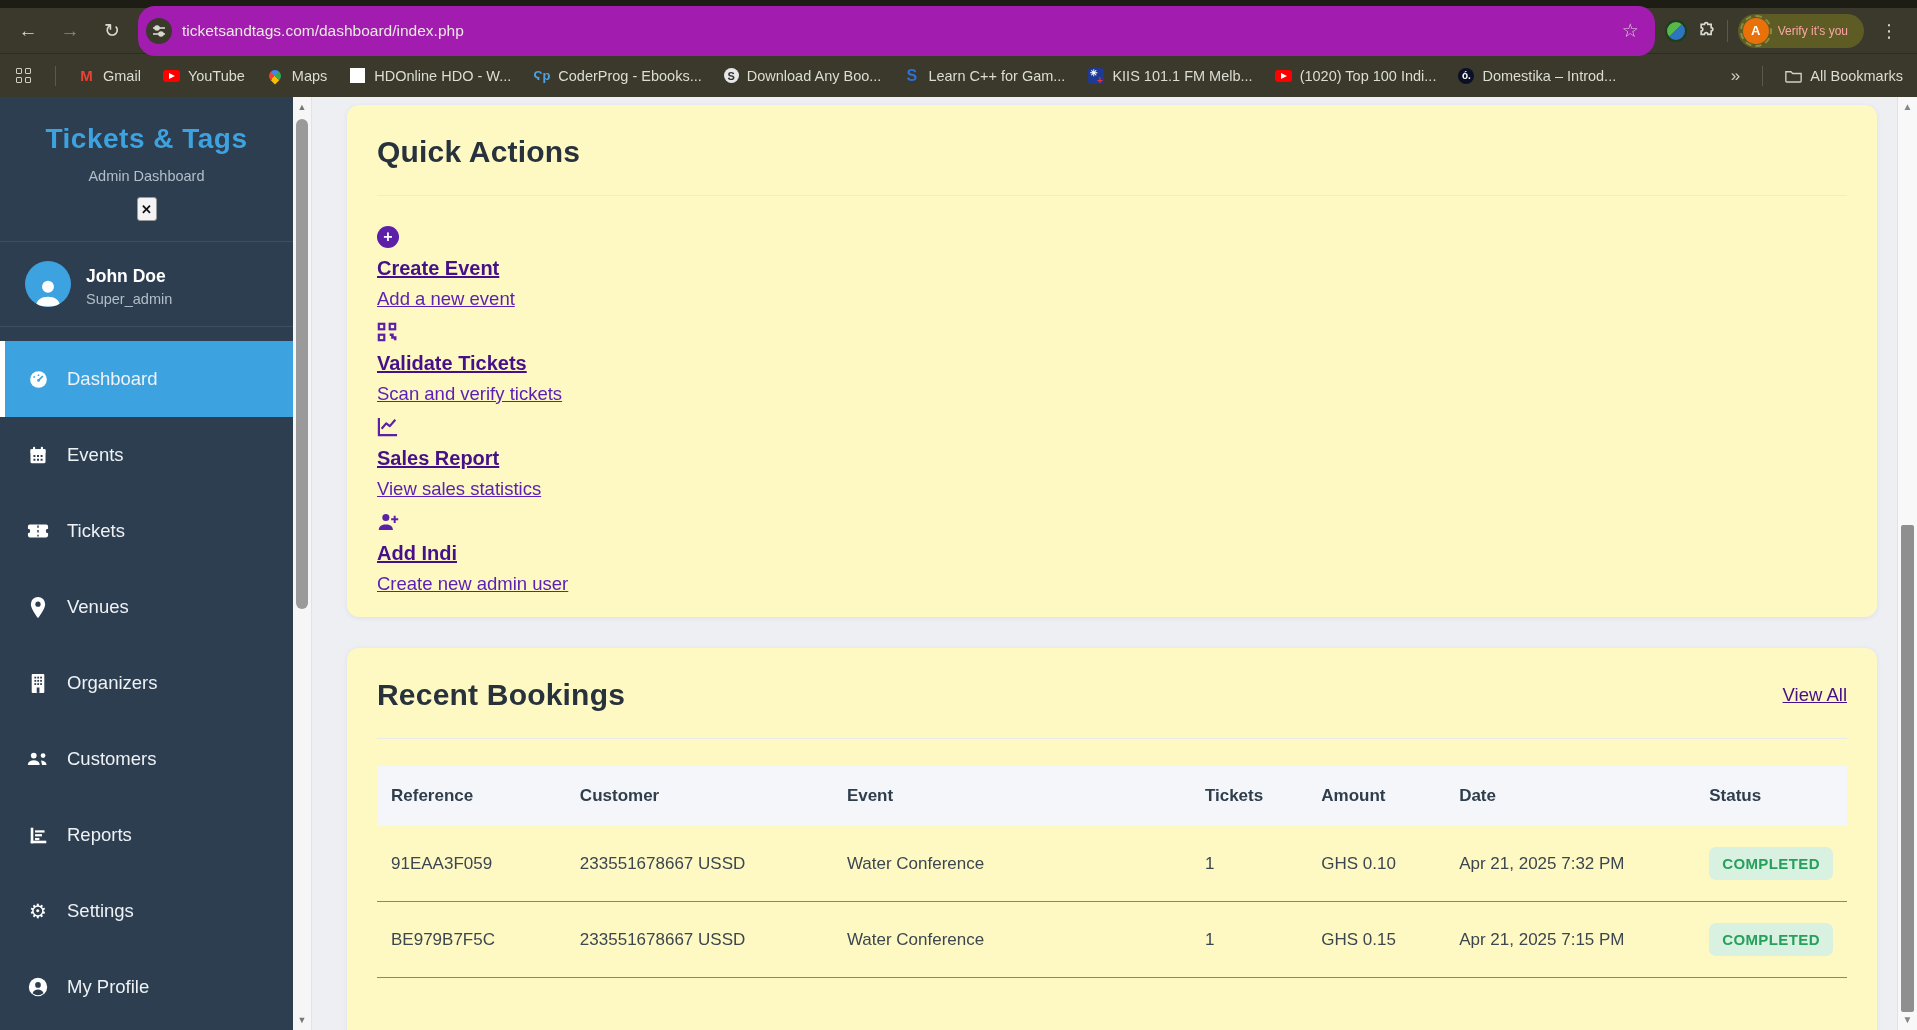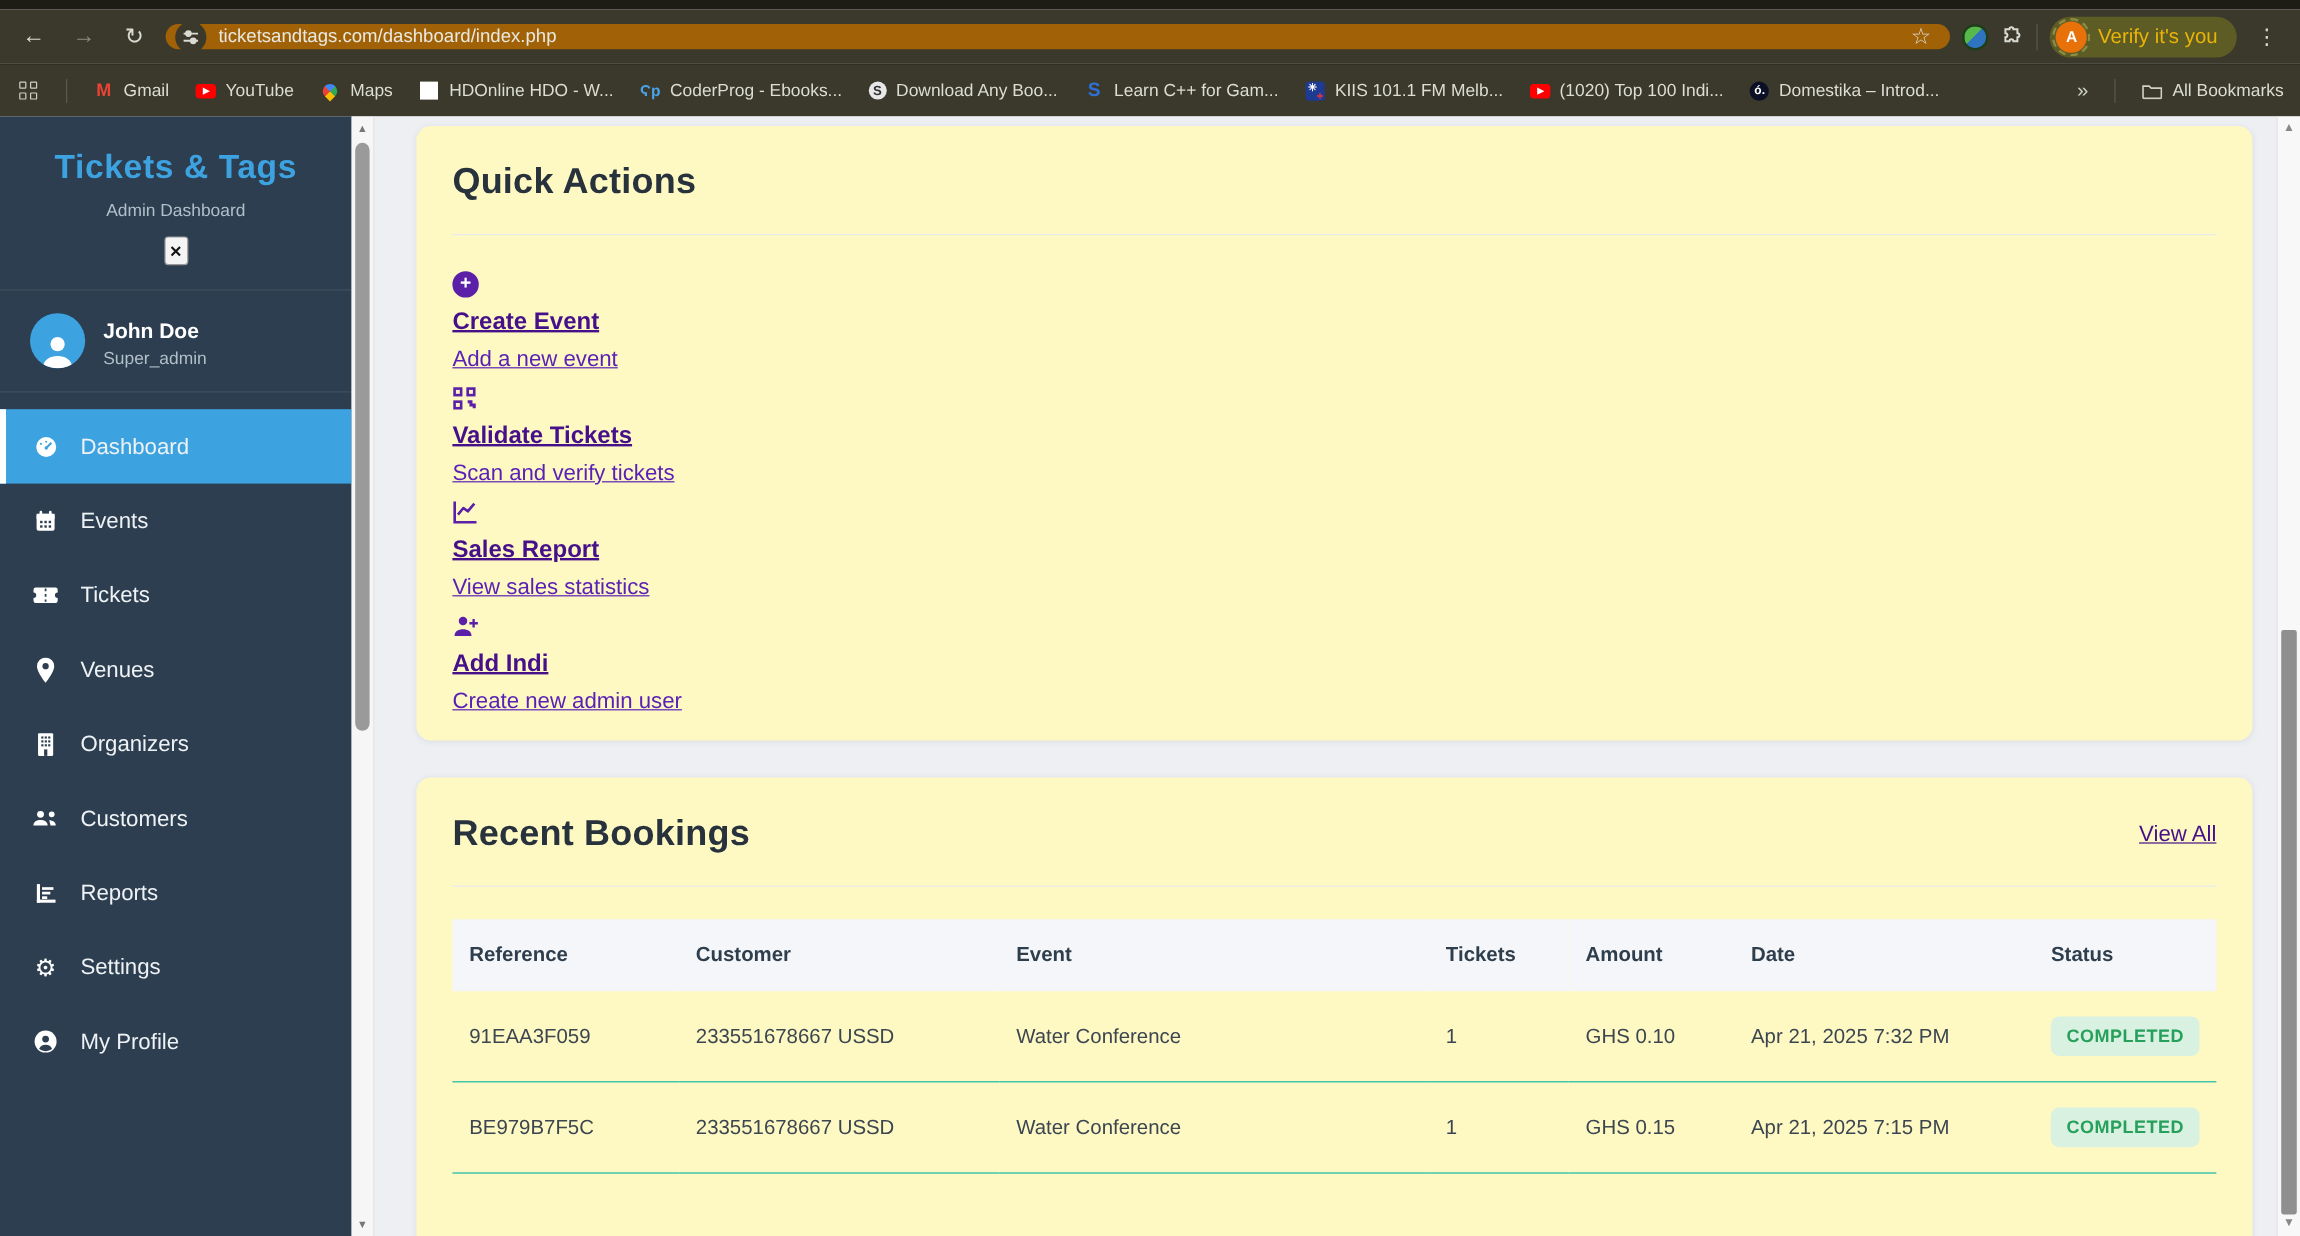--- a/index.html
+++ b/index.html
@@ -6,37 +6,37 @@
   html,body { width:1917px; height:1030px; overflow:hidden; background:#edeff3;
               font-family:"Liberation Sans", sans-serif; }
 
   
   .chrome-topstrip { height:8px; background:#1d1d15; }
   .toolbar { height:45px; background:#3a392b; display:flex; align-items:center;
              padding:0 12px; gap:10px; }
   .nav-btn { width:32px; height:32px; border-radius:50%; display:flex; align-items:center;
              justify-content:center; color:#d9dad2; font-size:19px; flex:0 0 auto; cursor:pointer; }
   .nav-btn.dim { color:#8b8b80; }
-  .url-bar { flex:1; height:21px; background:#a16207; border-radius:17px; display:flex;
+  .url-bar { flex:1; height:50px; background:#a21caf; border-radius:17px; display:flex;
              align-items:center; padding:0 6px 0 8px; gap:10px; min-width:0; }
   .site-info { width:26px; height:26px; border-radius:50%; background:#3a392b; display:flex;
                align-items:center; justify-content:center; flex:0 0 auto; }
   .url-text { color:#e9e9e1; font-size:15.5px; white-space:nowrap; overflow:hidden; flex:1; }
   .star { color:#d9dad2; font-size:19px; padding:0 10px; flex:0 0 auto; }
   .idm-icon { width:22px; height:22px; border-radius:50%;
               background:linear-gradient(135deg,#57b94c 0 45%,#2f74c0 45% 100%);
               border:2px solid #1f3d1a; flex:0 0 auto; }
   .puzzle-icon { color:#d9dad2; flex:0 0 auto; display:flex; }
   .tb-sep { width:1px; height:22px; background:#5a594a; flex:0 0 auto; }
   .verify-pill { height:34px; background:#5d5c25; border-radius:17px; display:flex;
                  align-items:center; gap:9px; padding:0 16px 0 5px; flex:0 0 auto; cursor:pointer; }
   .verify-avatar { width:26px; height:26px; border-radius:50%; background:#e8710a; color:#fff;
                    font-size:13px; font-weight:bold; display:flex; align-items:center;
                    justify-content:center; outline:2px dashed #8d8c45; outline-offset:1px; }
-  .verify-label { color:#eab308; font-size:17px; }
+  .verify-label { color:#fca5a5; font-size:12px; }
   .dots { color:#d9dad2; font-size:18px; padding:0 6px; letter-spacing:1px; }
 
   .bookmarks { height:44px; background:#3a392b; border-top:1px solid #2e2d21;
                display:flex; align-items:center; padding:0 14px; gap:22px; }
   .apps-grid { display:grid; grid-template-columns:6px 6px; grid-gap:3px; padding:2px; }
   .apps-grid span { width:6px; height:6px; border:1.5px solid #cfd0c6; border-radius:1px; }
   .bm-sep { width:1px; height:20px; background:#5a594a; }
   .bm { display:flex; align-items:center; gap:8px; color:#dcddd3; font-size:14.5px;
         white-space:nowrap; cursor:pointer; }
   .fav { width:17px; height:17px; display:flex; align-items:center; justify-content:center;
@@ -71,21 +71,21 @@
   .broken-img { display:inline-flex; margin-top:13px; width:20px; height:24px; background:#f4f4f4;
                 border:1px solid #999; border-radius:3px; align-items:center; justify-content:center;
                 color:#111; font-size:13px; font-weight:bold; }
   .profile { display:flex; align-items:flex-end; gap:15px; padding:19px 25px;
              border-bottom:1px solid rgba(255,255,255,.09); }
   .avatar { width:46px; height:46px; border-radius:50%; background:#3da2e0; display:flex;
             align-items:flex-end; justify-content:center; overflow:hidden; flex:0 0 auto; }
   .p-name { font-weight:bold; font-size:17.5px; color:#fff; }
   .p-role { color:#b3bfc9; font-size:14.5px; margin-top:4px; }
   .menu { margin-top:14px; }
-  .menu-item { display:flex; align-items:center; gap:18px; height:62px; padding:6px 27px;
+  .menu-item { display:flex; align-items:center; gap:18px; height:76px; padding:6px 27px;
                font-size:18.5px; color:#eef2f5; cursor:pointer; }
   .menu-item .mi-icon { width:22px; display:flex; justify-content:center; flex:0 0 auto; }
   .menu-item.active { background:#3da2e0; border-left:5px solid #fff; padding-left:22px; }
   .gear-glyph { font-family:"DejaVu Sans", sans-serif; font-size:20px; color:#fff; line-height:1; }
 
   
   .sb-scroll { width:19px; background:#f6f6f6; position:relative; flex:0 0 auto;
                border-right:1px solid #e3e3e3; }
   .sb-scroll .arrow { position:absolute; left:0; width:100%; text-align:center; color:#777;
                       font-size:9px; line-height:14px; }

